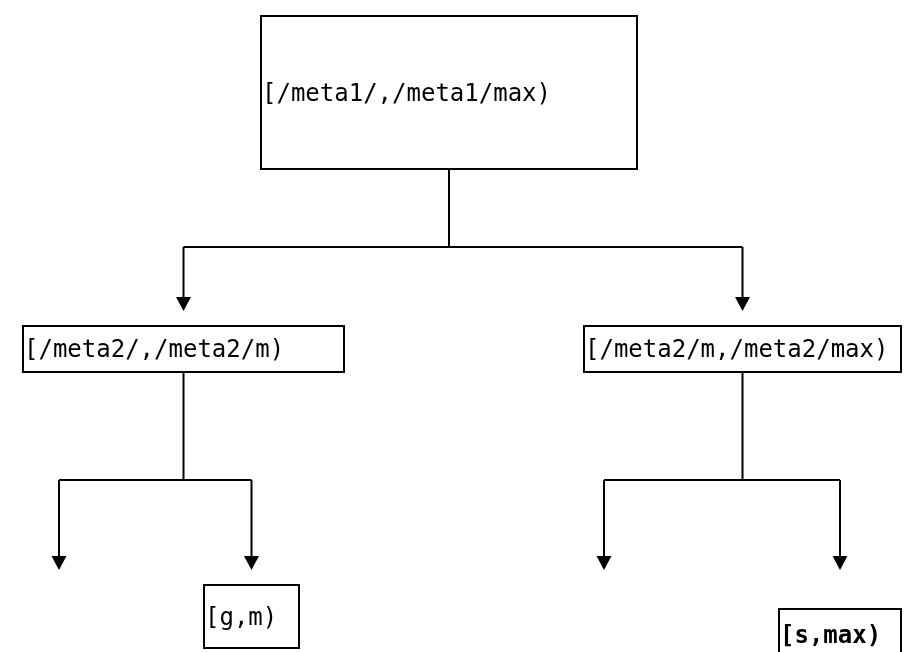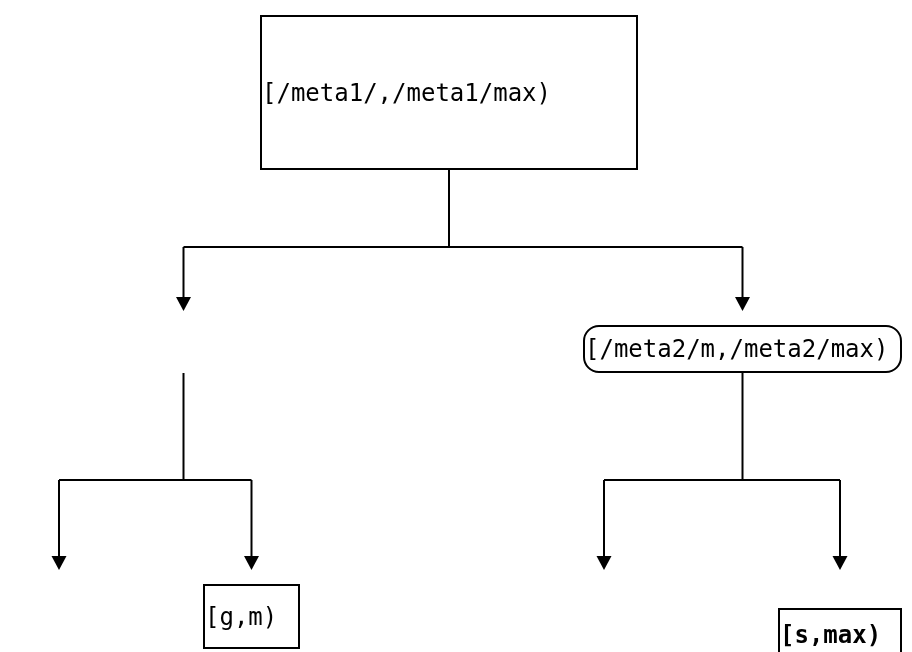--- a/index.html
+++ b/index.html
@@ -38,21 +38,21 @@
     background: #ffffff;
     color: #000000;
     display: flex;
     align-items: center;
     justify-content: flex-start;
     font-size: 24px;
     white-space: nowrap;
   }
   .node-root  { left: 260px; top:  15px; width: 378px; height: 155px; }
   .node-left  { left:  22px; top: 325px; width: 323px; height:  48px; }
-  .node-right { left: 583px; top: 325px; width: 319px; height:  48px; border-radius: 16px; }
+  .node-right { left: 583px; top: 325px; width: 319px; height:  48px; }
   .node-ag    { left:   8px; top: 584px; width: 102px; height:  53px; }
   .node-gm    { left: 203px; top: 584px; width:  97px; height:  65px; }
   .node-ms    { left: 555px; top: 584px; width:  98px; height:  53px; }
   .node-smax  { left: 778px; top: 608px; width: 124px; height:  53px; font-weight: bold; }
 </style>
 </head>
 <body>
 
 <div class="canvas">
 
@@ -101,20 +101,23 @@
     <g>
       <path class="shaft" d="M840 480 L840 556"></path>
       <path class="head" d="M832.5 556 L847.5 556 L840 570 Z"></path>
     </g>
   </svg>
 
   <div class="node node-root">
     <span>[/meta1/,/meta1/max)</span>
   </div>
 
+  <div class="node node-left">
+    <span>[/meta2/,/meta2/m)</span>
+  </div>
 
   <div class="node node-right">
     <span>[/meta2/m,/meta2/max)</span>
   </div>
 
 
   <div class="node node-gm">
     <span>[g,m)</span>
   </div>
 

